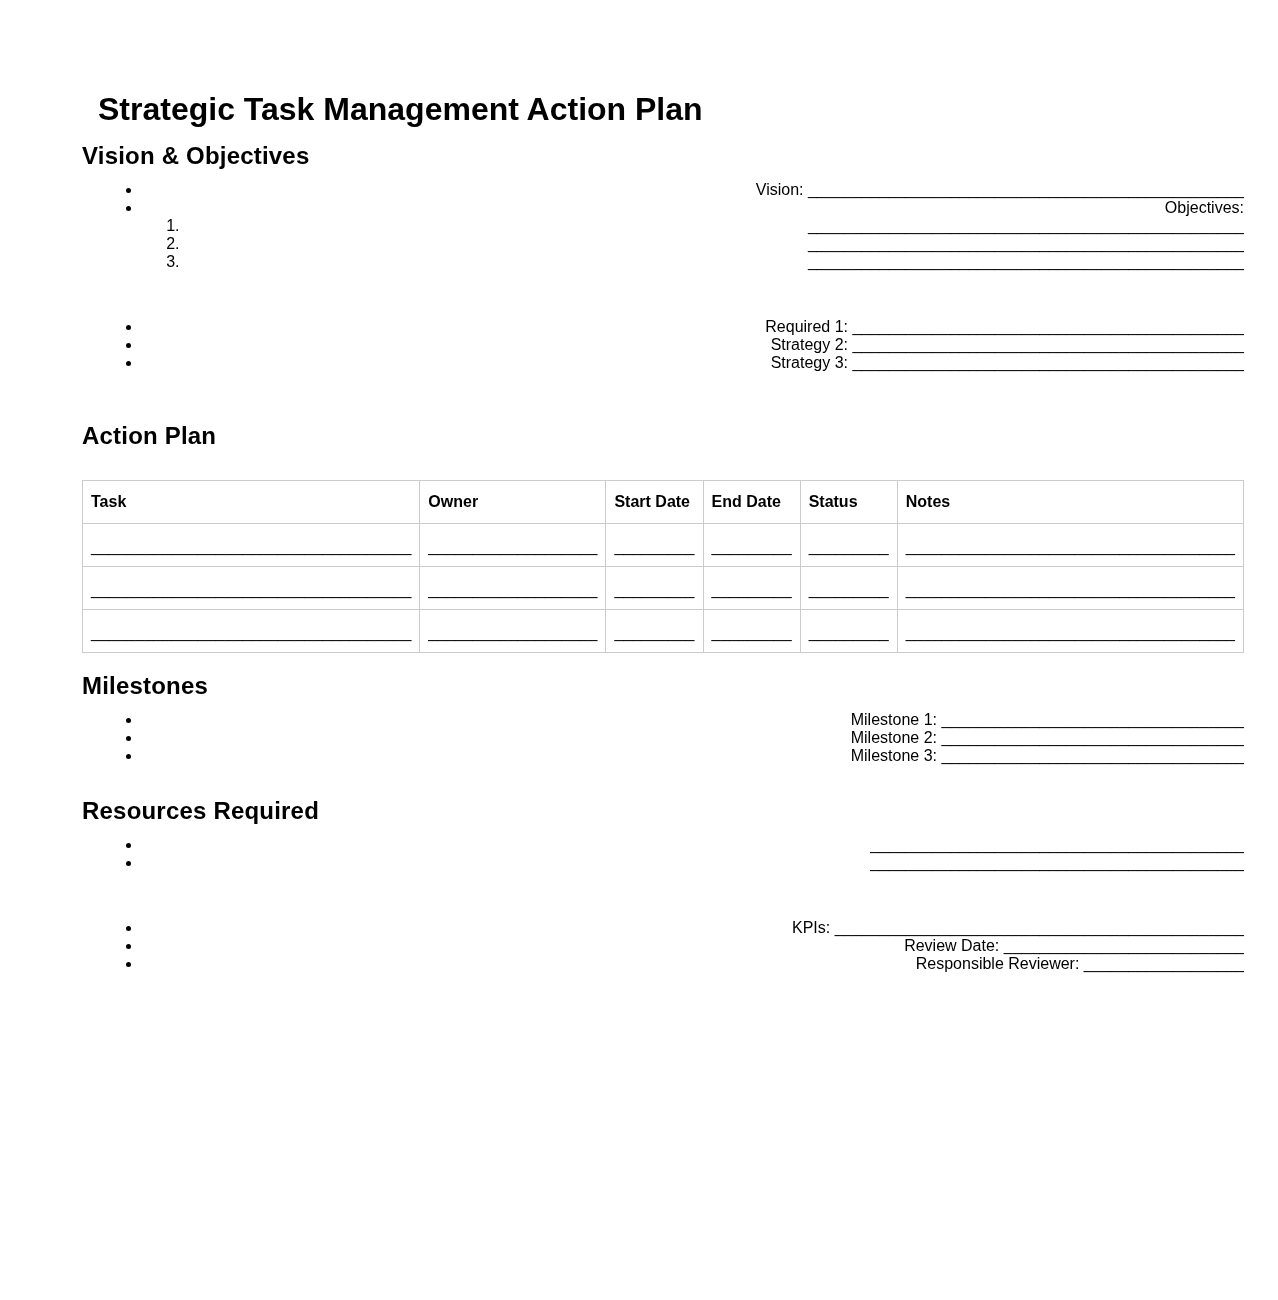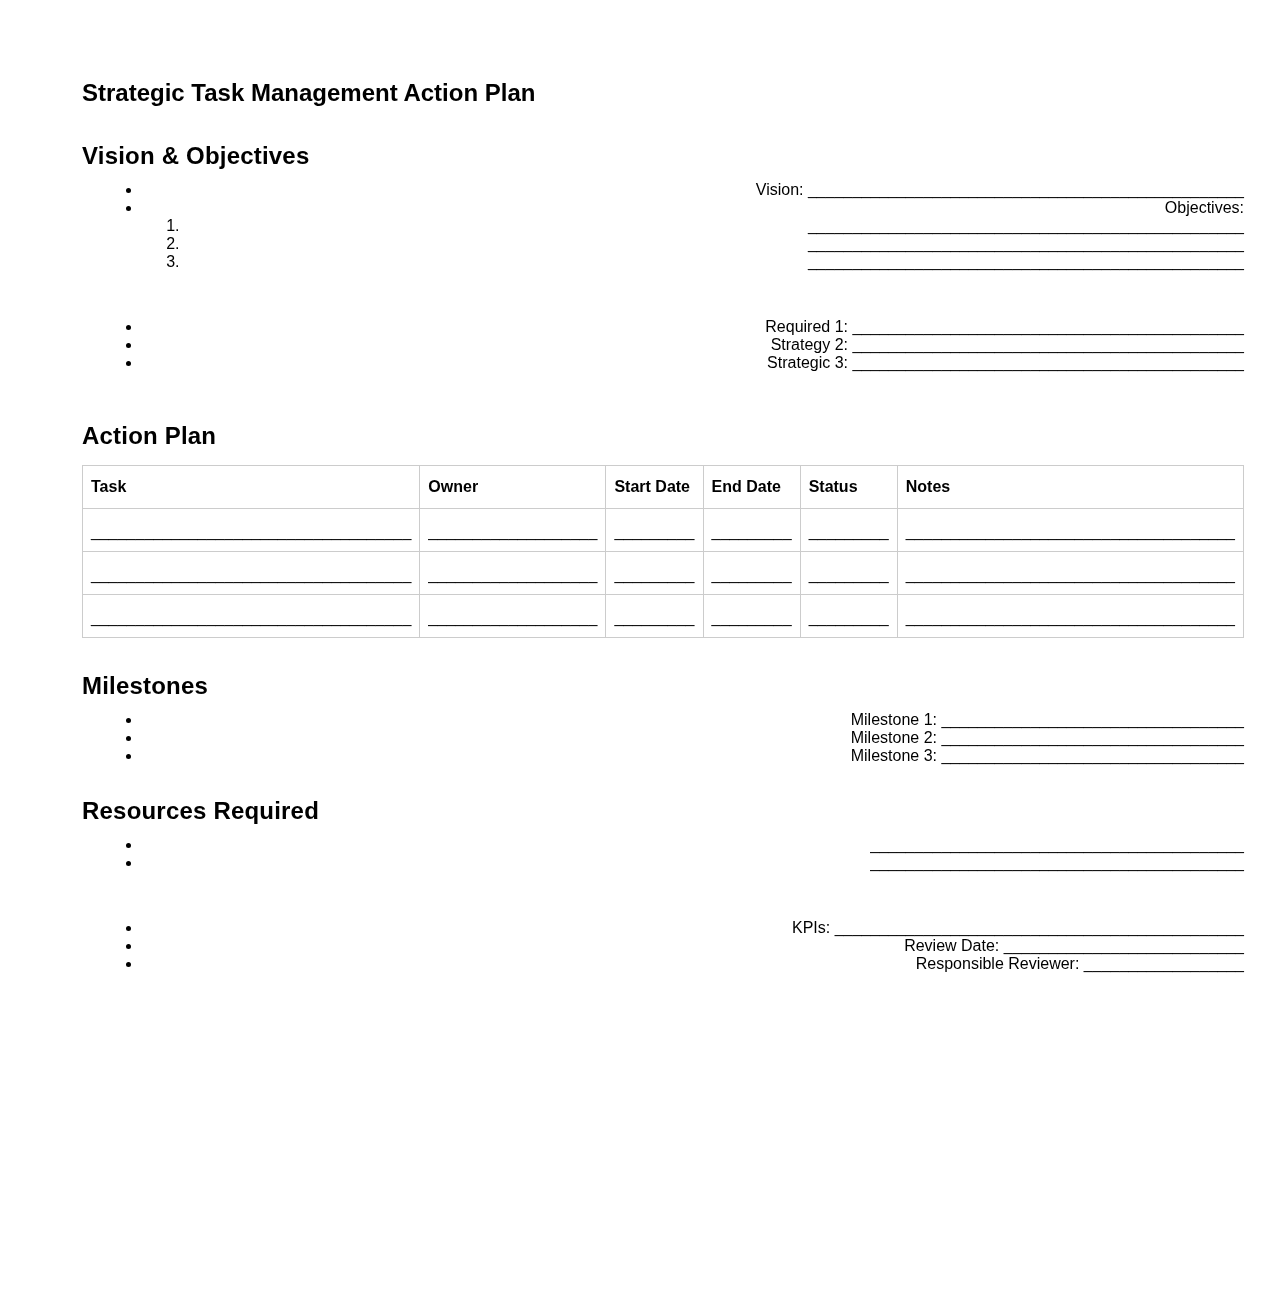--- a/index.html
+++ b/index.html
@@ -10,23 +10,23 @@
     height: 1300px;
     position: relative;
   }
   .page {
     position: absolute;
     left: 82px;
     top: 0;
     width: 1162px;
   }
   h1 {
-    font-size: 24px;
+    font-size: 32px;
     font-weight: bold;
-    margin: 0;
+    margin: 16px;
     position: absolute;
     top: 74px;
     left: 0;
     line-height: 38px;
     white-space: nowrap;
   }
   .section { position: absolute; left: 0; width: 1162px; }
   h2 {
     font-size: 24px;
     font-weight: bold;
@@ -36,21 +36,21 @@
   }
   ul, ol { margin: 0; padding: 0; text-align: right; }
   ul.items { list-style: disc; padding-left: 60px; margin-top: 13px; }
   ul.items li { font-size: 16px; line-height: 18px; }
   ol.objectives { list-style: decimal; padding-left: 42px; }
   ol.objectives li { font-size: 16px; line-height: 18px; padding-left: 18px; }
   .blank { white-space: pre; }
   table {
     border-collapse: collapse;
     width: 1162px;
-    margin-top: 17px;
+    margin-top: 32px;
     font-size: 16px;
   }
   th, td {
     border: 1px solid #cccccc;
     padding: 0 8px;
     height: 42px;
     text-align: left;
     vertical-align: middle;
     white-space: nowrap;
   }
@@ -75,21 +75,21 @@
           <li><span class="blank">_________________________________________________</span></li>
         </ol>
       </li>
     </ul>
   </div>
 
   <div class="section" style="top:305px;">
     <ul class="items">
       <li><span class="blank">Required 1: </span><span class="blank">____________________________________________</span></li>
       <li><span class="blank">Strategy 2: </span><span class="blank">____________________________________________</span></li>
-      <li><span class="blank">Strategic 3: </span><span class="blank">____________________________________________</span></li>
+      <li><span class="blank">Strategy 3: </span><span class="blank">____________________________________________</span></li>
     </ul>
   </div>
 
   <div class="section" style="top:424px;">
     <h2>Action Plan</h2>
     <table>
       <colgroup>
         <col style="width:337px">
         <col style="width:186px">
         <col style="width:97px">

